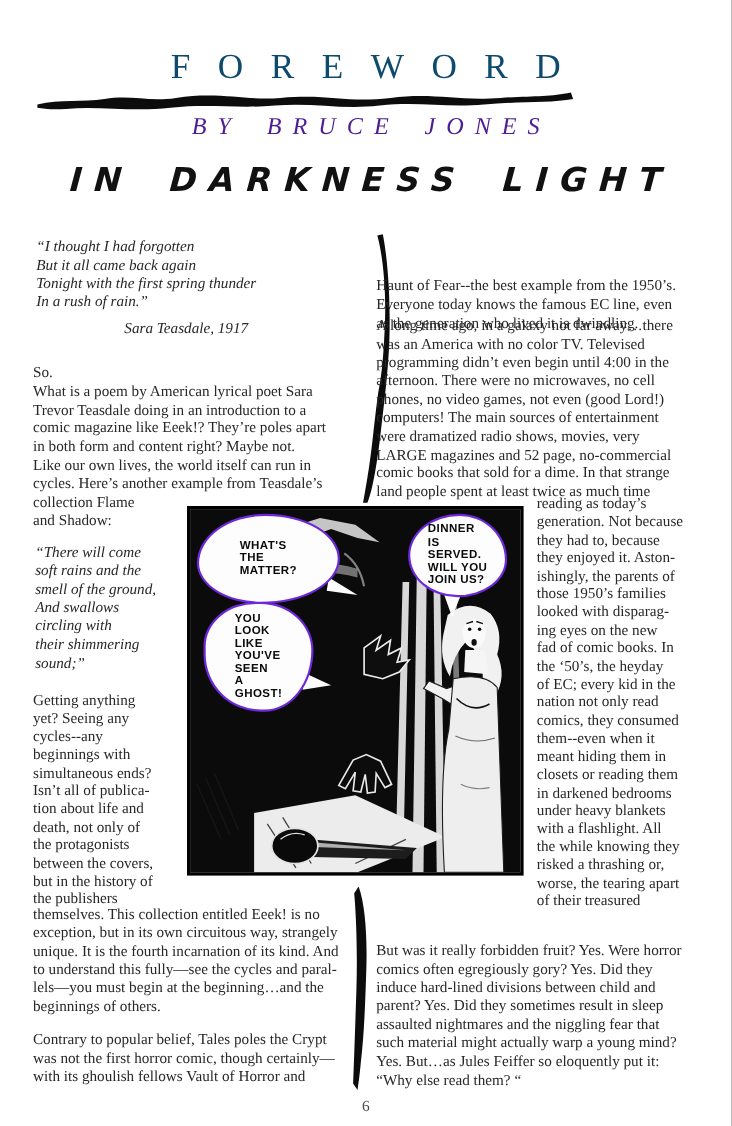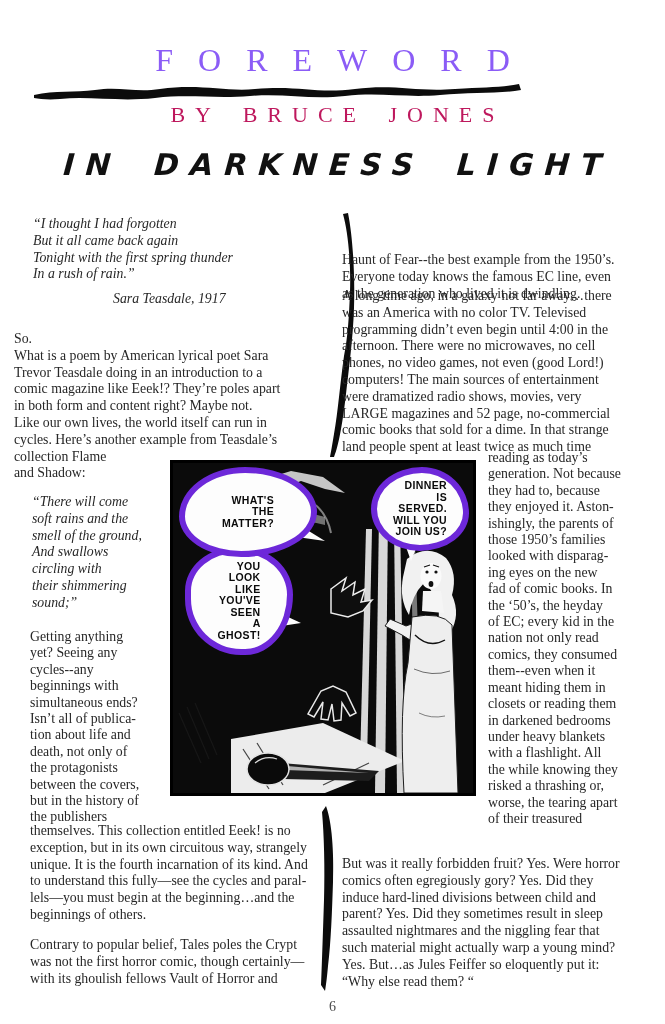--- a/index.html
+++ b/index.html
@@ -1,39 +1,39 @@
 <!DOCTYPE html>
 <html><head>
 <meta charset="utf-8">
 <style>
   html,body{margin:0;padding:0;background:#888;}
   #page{position:relative;width:665px;height:1024px;background:#ffffff;overflow:hidden;
         font-family:"Liberation Serif",serif;color:#272727;}
   .abs{position:absolute;}
   
-  .title{left:0;right:0;top:42px;text-align:center;font-size:32px;color:#8b5cf6;
+  .title{left:0;right:0;top:42px;text-align:center;font-size:32px;color:#0c4a6e;
          letter-spacing:25px;text-indent:25px;white-space:nowrap;}
-  .byline{left:0;right:0;top:102px;text-align:center;font-size:22px;color:#be185d;
-          letter-spacing:10px;word-spacing:7px;text-indent:10px;white-space:nowrap;}
+  .byline{left:0;right:0;top:102px;text-align:center;font-size:22px;color:#4c1d95;
+          letter-spacing:10px;word-spacing:7px;text-indent:10px;white-space:nowrap;font-style:italic;}
   .subtitle{left:0;right:0;top:147px;text-align:center;
             font-family:"DejaVu Sans",sans-serif;font-weight:700;font-style:italic;
             font-size:30px;color:#111;letter-spacing:11px;word-spacing:11px;
             text-indent:11px;white-space:nowrap;transform:skewX(-4deg);}
   
   .txt{white-space:pre-line;font-size:13.8px;line-height:16.8px;}
   .it{font-style:italic;}
   .narrow{line-height:16.4px;}
   
   #brush{left:0;top:0;width:665px;height:1024px;pointer-events:none;}
   
   .panel{left:173px;top:463px;width:300px;height:330px;background:#0b0b0b;
          outline:3px solid #000;}
   .panel svg{position:absolute;left:0;top:0;}
-  .bubble{position:absolute;background:#fdfdfd;color:#0a0a0a;border:6px solid #6d28d9;
-          display:flex;align-items:center;justify-content:center;text-align:right;
+  .bubble{position:absolute;background:#fdfdfd;color:#0a0a0a;border:2px solid #6d28d9;
+          display:flex;align-items:center;justify-content:center;text-align:left;
           font-family:"Liberation Sans",sans-serif;font-weight:700;font-size:10.5px;
           line-height:11.5px;letter-spacing:.4px;white-space:pre-line;}
   .b1{left:6px;top:4px;width:126px;height:78px;border-radius:48% 52% 55% 45%/55% 50% 50% 45%;}
   .b2{left:12px;top:84px;width:96px;height:96px;border-radius:50% 50% 46% 54%/42% 46% 58% 54%;}
   .b3{left:198px;top:4px;width:86px;height:72px;border-radius:52% 48% 50% 50%/50% 55% 45% 50%;}
   
   .pageno{left:0;right:0;top:999px;text-align:center;font-size:14px;color:#4a4a4a;}
 </style>
 </head>
 <body>
@@ -59,21 +59,21 @@
 
   <div class="abs title">FOREWORD</div>
   <div class="abs byline">BY BRUCE JONES</div>
   <div class="abs subtitle">IN DARKNESS LIGHT</div>
 
   <div class="abs txt it" style="left:33px;top:216px;width:300px;">“I thought I had forgotten
 But it all came back again
 Tonight with the first spring thunder
 In a rush of rain.”</div>
   <div class="abs txt it" style="left:113px;top:291px;width:220px;font-style:italic;">Sara Teasdale, 1917</div>
-  <div class="abs txt" style="left:14px;top:331px;width:310px;">So.
+  <div class="abs txt" style="left:30px;top:331px;width:310px;">So.
 What is a poem by American lyrical poet Sara
 Trevor Teasdale doing in an introduction to a
 comic magazine like Eeek!? They’re poles apart
 in both form and content right? Maybe not.
 Like our own lives, the world itself can run in
 cycles. Here’s another example from Teasdale’s
 collection Flame
 and Shadow:</div>
   <div class="abs txt it" style="left:32px;top:494px;width:160px;">“There will come
 soft rains and the

